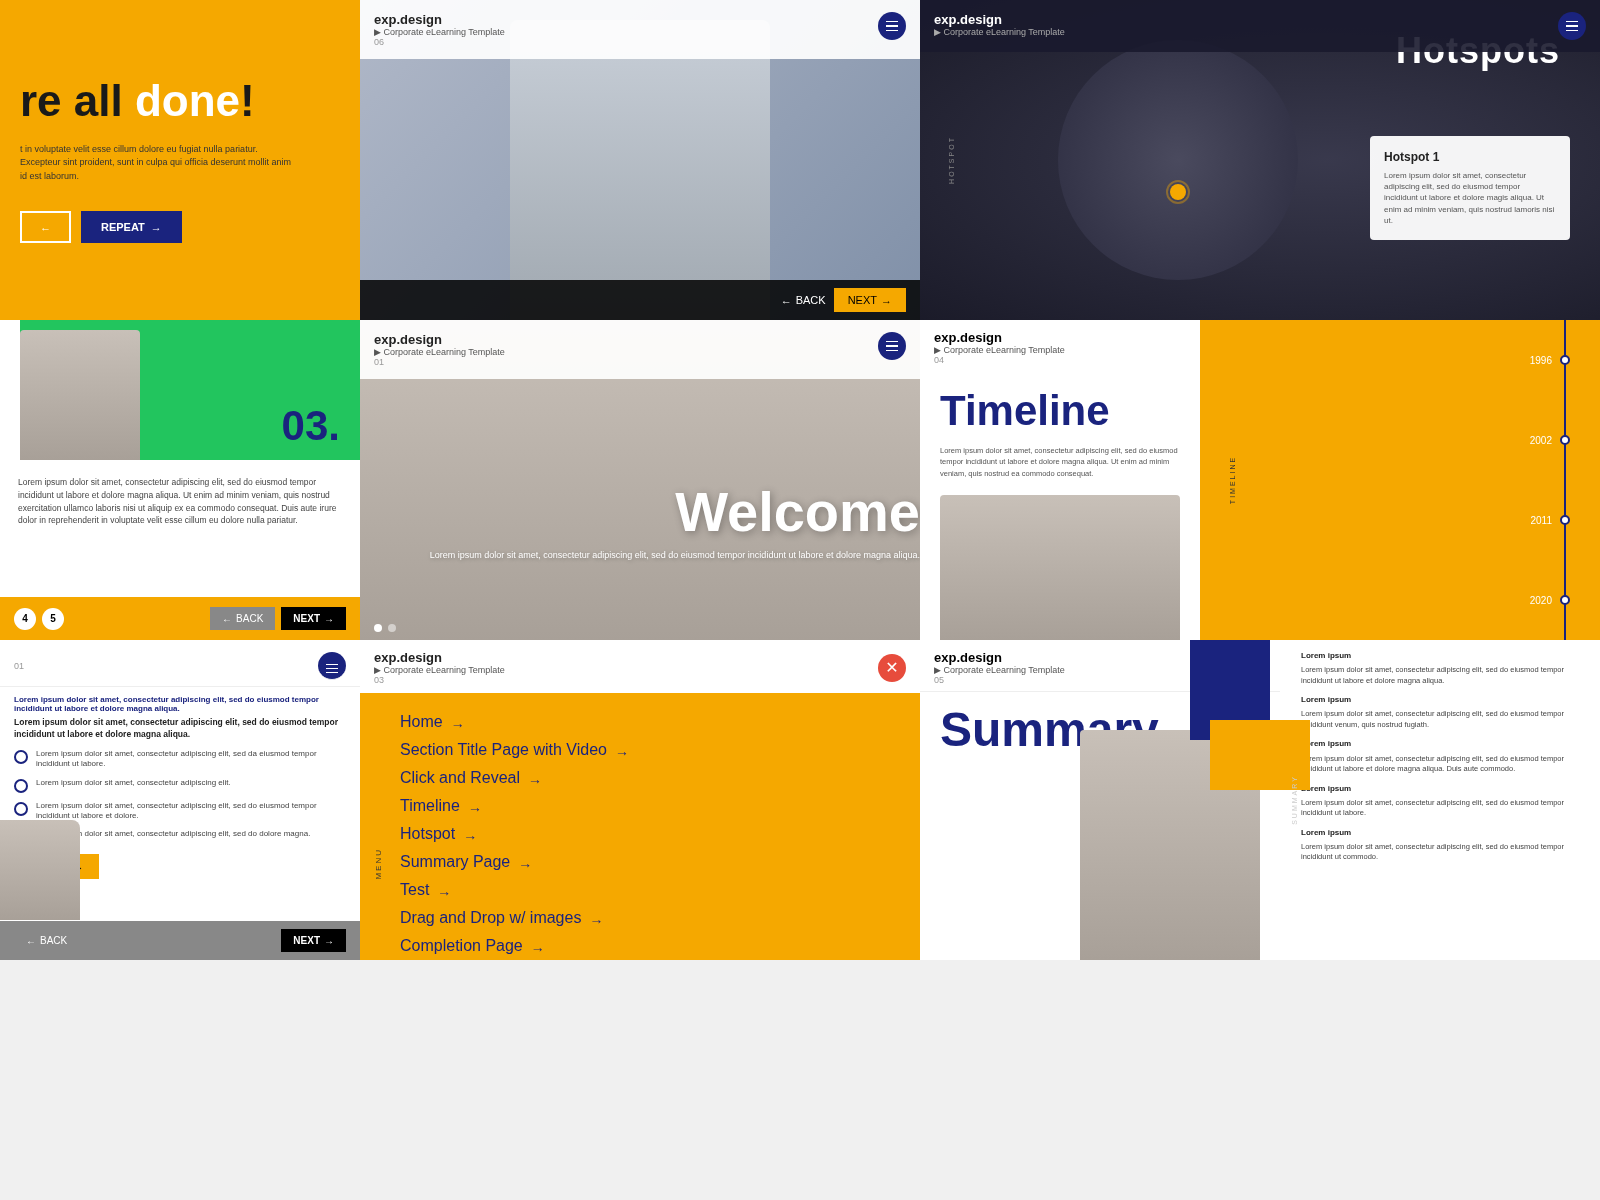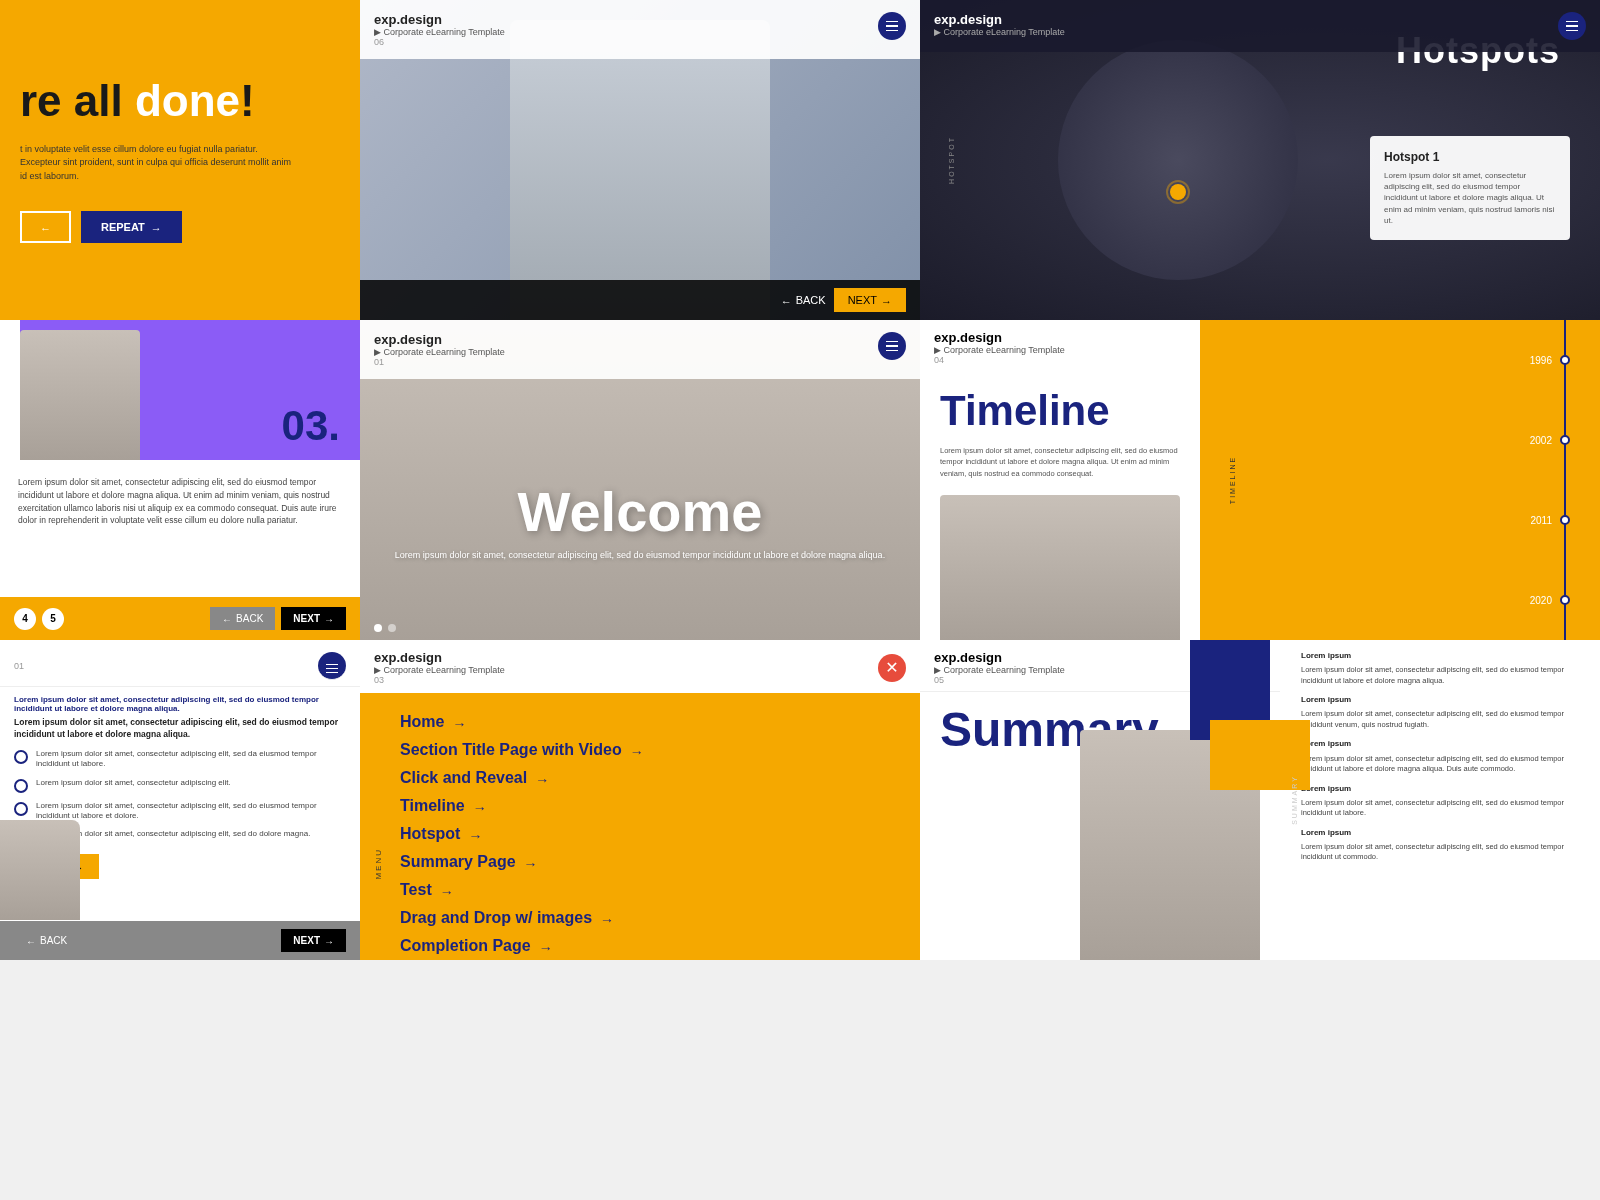--- a/index.html
+++ b/index.html
@@ -258,21 +258,21 @@
     .cell-4 {
       grid-column: 1;
       grid-row: 2;
       background: #fff;
       position: relative;
       overflow: hidden;
       display: flex;
       flex-direction: column;
     }
     .cell-4 .top-strip {
-      background: #8b5cf6;
+      background: #22c55e;
       height: 140px;
       position: relative;
       margin-left: 20px;
     }
     .cell-4 .number-badge {
       position: absolute;
       bottom: 10px;
       right: 20px;
       font-size: 42px;
       font-weight: 900;
@@ -315,21 +315,21 @@
       grid-column: 2;
       grid-row: 2;
       background: #ddd;
       position: relative;
       overflow: hidden;
     }
     .cell-5 .welcome-text {
       position: absolute;
       bottom: 80px;
       left: 0; right: 0;
-      text-align: center;
+      text-align: right;
       color: #fff;
       z-index: 2;
     }
     .cell-5 .welcome-text h1 {
       font-size: 56px;
       font-weight: 900;
       text-shadow: 2px 2px 8px rgba(0,0,0,0.3);
     }
     .cell-5 .welcome-text p {
       font-size: 9px;
@@ -497,25 +497,25 @@
       letter-spacing: 2px;
       text-transform: uppercase;
     }
     .cell-9 .menu-list {
       padding: 20px 40px;
       list-style: none;
       flex: 1;
     }
     .cell-9 .menu-list li {
       font-size: 16px;
-      font-weight: bold;
+      font-weight: normal;
       color: #1a237e;
       margin-bottom: 10px;
       display: flex;
-      align-items: center;
+      align-items: flex-end;
       gap: 8px;
       cursor: pointer;
     }
     .cell-9 .menu-list li .arr {
       font-size: 14px;
       color: #1a237e;
     }
 
     
     .cell-10 {

